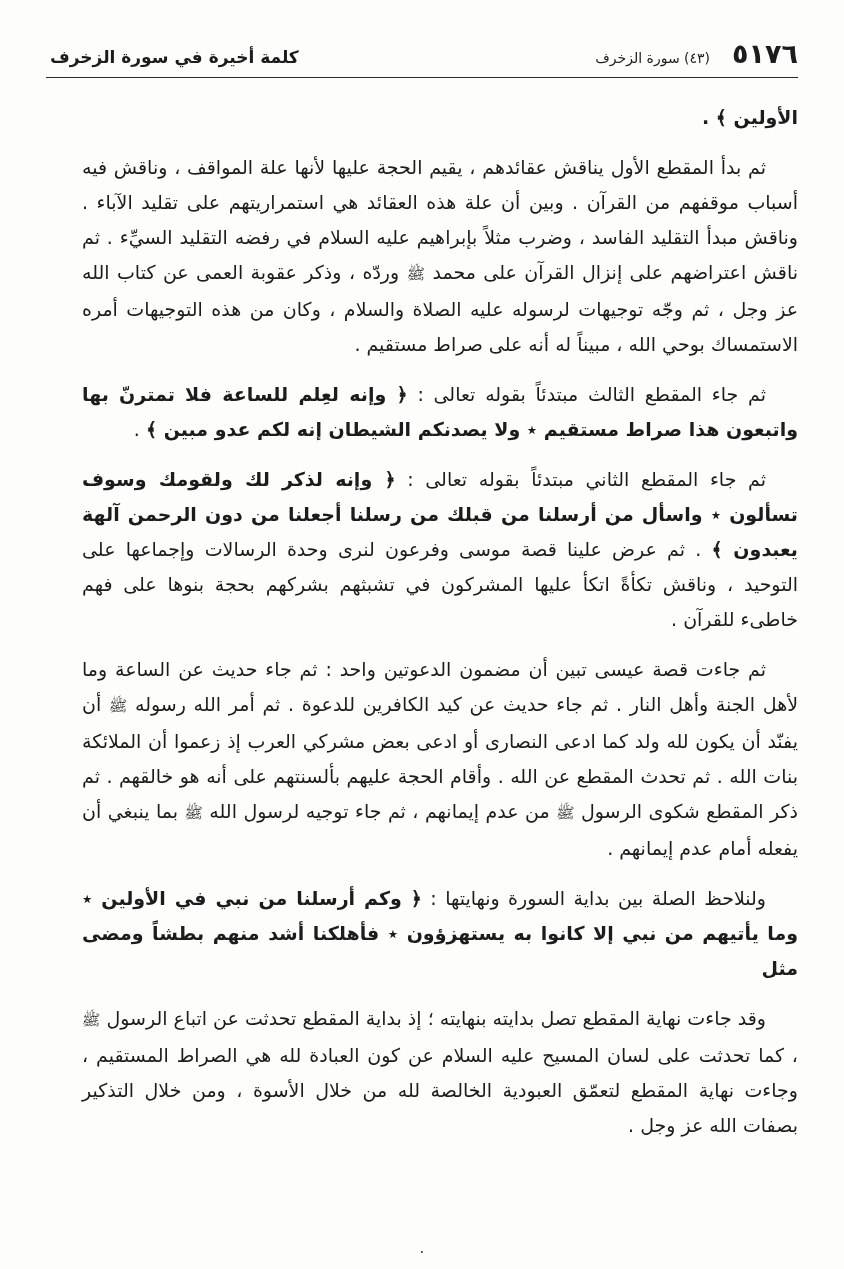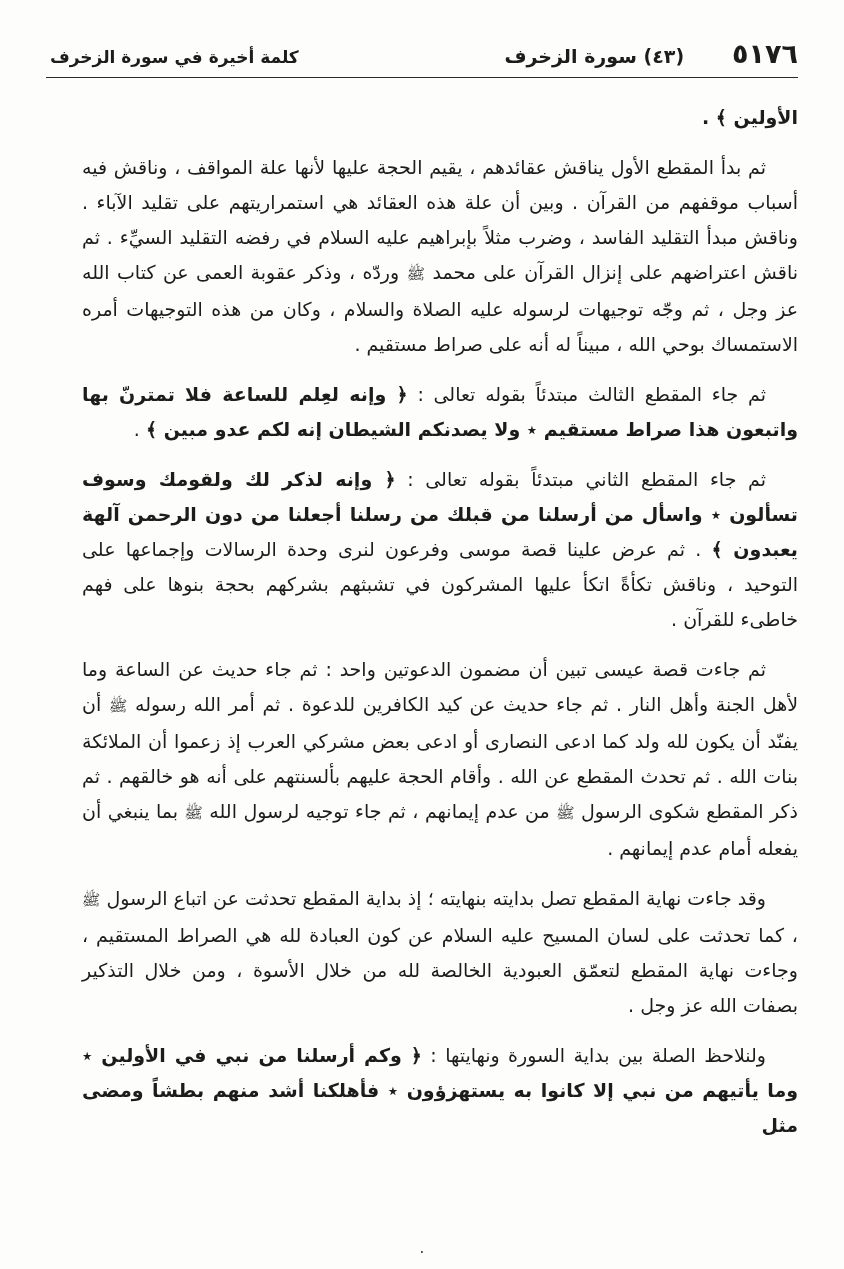--- a/index.html
+++ b/index.html
@@ -28,25 +28,24 @@
   .header-right {
     display: flex;
     align-items: baseline;
     gap: 22px;
   }
   .page-number {
     font-size: 27px;
     font-weight: bold;
     letter-spacing: 1px;
     line-height: 1;
-    margin-left: 26px;
   }
   .surah-title {
-    font-size: 19px;
-    font-weight: 700;
+    font-size: 14px;
+    font-weight: 400;
   }
   .section-title {
     font-size: 17px;
     font-weight: 600;
     padding-left: 4px;
   }
   .header-rule {
     border: none;
     border-top: 1.6px solid #2a2a2a;
     margin: 10px 0 0 0;
@@ -95,19 +94,19 @@
   </header>
 
   <hr class="header-rule">
 
   <main class="body-text">
       <p class="para"><span class="quote">الأولين ﴾ .</span></p>
       <p class="para indent"><span>ثم بدأ المقطع الأول يناقش عقائدهم ، يقيم الحجة عليها لأنها علة المواقف ، وناقش فيه أسباب موقفهم من القرآن . وبين أن علة هذه العقائد هي استمراريتهم على تقليد الآباء . وناقش مبدأ التقليد الفاسد ، وضرب مثلاً بإبراهيم عليه السلام في رفضه التقليد السيِّء . ثم ناقش اعتراضهم على إنزال القرآن على محمد </span><span class="honorific">ﷺ</span><span> وردّه ، وذكر عقوبة العمى عن كتاب الله عز وجل ، ثم وجّه توجيهات لرسوله عليه الصلاة والسلام ، وكان من هذه التوجيهات أمره الاستمساك بوحي الله ، مبيناً له أنه على صراط مستقيم .</span></p>
       <p class="para indent"><span>ثم جاء المقطع الثالث مبتدئاً بقوله تعالى : </span><span class="quote">﴿ وإنه لعِلم للساعة فلا تمترنّ بها واتبعون هذا صراط مستقيم ٭ ولا يصدنكم الشيطان إنه لكم عدو مبين ﴾</span><span> .</span></p>
       <p class="para indent"><span>ثم جاء المقطع الثاني مبتدئاً بقوله تعالى : </span><span class="quote">﴿ وإنه لذكر لك ولقومك وسوف تسألون ٭ واسأل من أرسلنا من قبلك من رسلنا أجعلنا من دون الرحمن آلهة يعبدون ﴾</span><span> . ثم عرض علينا قصة موسى وفرعون لنرى وحدة الرسالات وإجماعها على التوحيد ، وناقش تكأةً اتكأ عليها المشركون في تشبثهم بشركهم بحجة بنوها على فهم خاطىء للقرآن .</span></p>
       <p class="para indent"><span>ثم جاءت قصة عيسى تبين أن مضمون الدعوتين واحد : ثم جاء حديث عن الساعة وما لأهل الجنة وأهل النار . ثم جاء حديث عن كيد الكافرين للدعوة . ثم أمر الله رسوله </span><span class="honorific">ﷺ</span><span> أن يفنّد أن يكون لله ولد كما ادعى النصارى أو ادعى بعض مشركي العرب إذ زعموا أن الملائكة بنات الله . ثم تحدث المقطع عن الله . وأقام الحجة عليهم بألسنتهم على أنه هو خالقهم . ثم ذكر المقطع شكوى الرسول </span><span class="honorific">ﷺ</span><span> من عدم إيمانهم ، ثم جاء توجيه لرسول الله </span><span class="honorific">ﷺ</span><span> بما ينبغي أن يفعله أمام عدم إيمانهم .</span></p>
+      <p class="para indent"><span>ولنلاحظ الصلة بين بداية السورة ونهايتها : </span><span class="quote">﴿ وكم أرسلنا من نبي في الأولين ٭ وما يأتيهم من نبي إلا كانوا به يستهزؤون ٭ فأهلكنا أشد منهم بطشاً ومضى مثل</span></p>
       <p class="para indent"><span>وقد جاءت نهاية المقطع تصل بدايته بنهايته ؛ إذ بداية المقطع تحدثت عن اتباع الرسول </span><span class="honorific">ﷺ</span><span> ، كما تحدثت على لسان المسيح عليه السلام عن كون العبادة لله هي الصراط المستقيم ، وجاءت نهاية المقطع لتعمّق العبودية الخالصة لله من خلال الأسوة ، ومن خلال التذكير بصفات الله عز وجل .</span></p>
-      <p class="para indent"><span>ولنلاحظ الصلة بين بداية السورة ونهايتها : </span><span class="quote">﴿ وكم أرسلنا من نبي في الأولين ٭ وما يأتيهم من نبي إلا كانوا به يستهزؤون ٭ فأهلكنا أشد منهم بطشاً ومضى مثل</span></p>
     </main>
 
   <div class="footer-mark">.</div>
 
 </div>
 
 </body></html>

